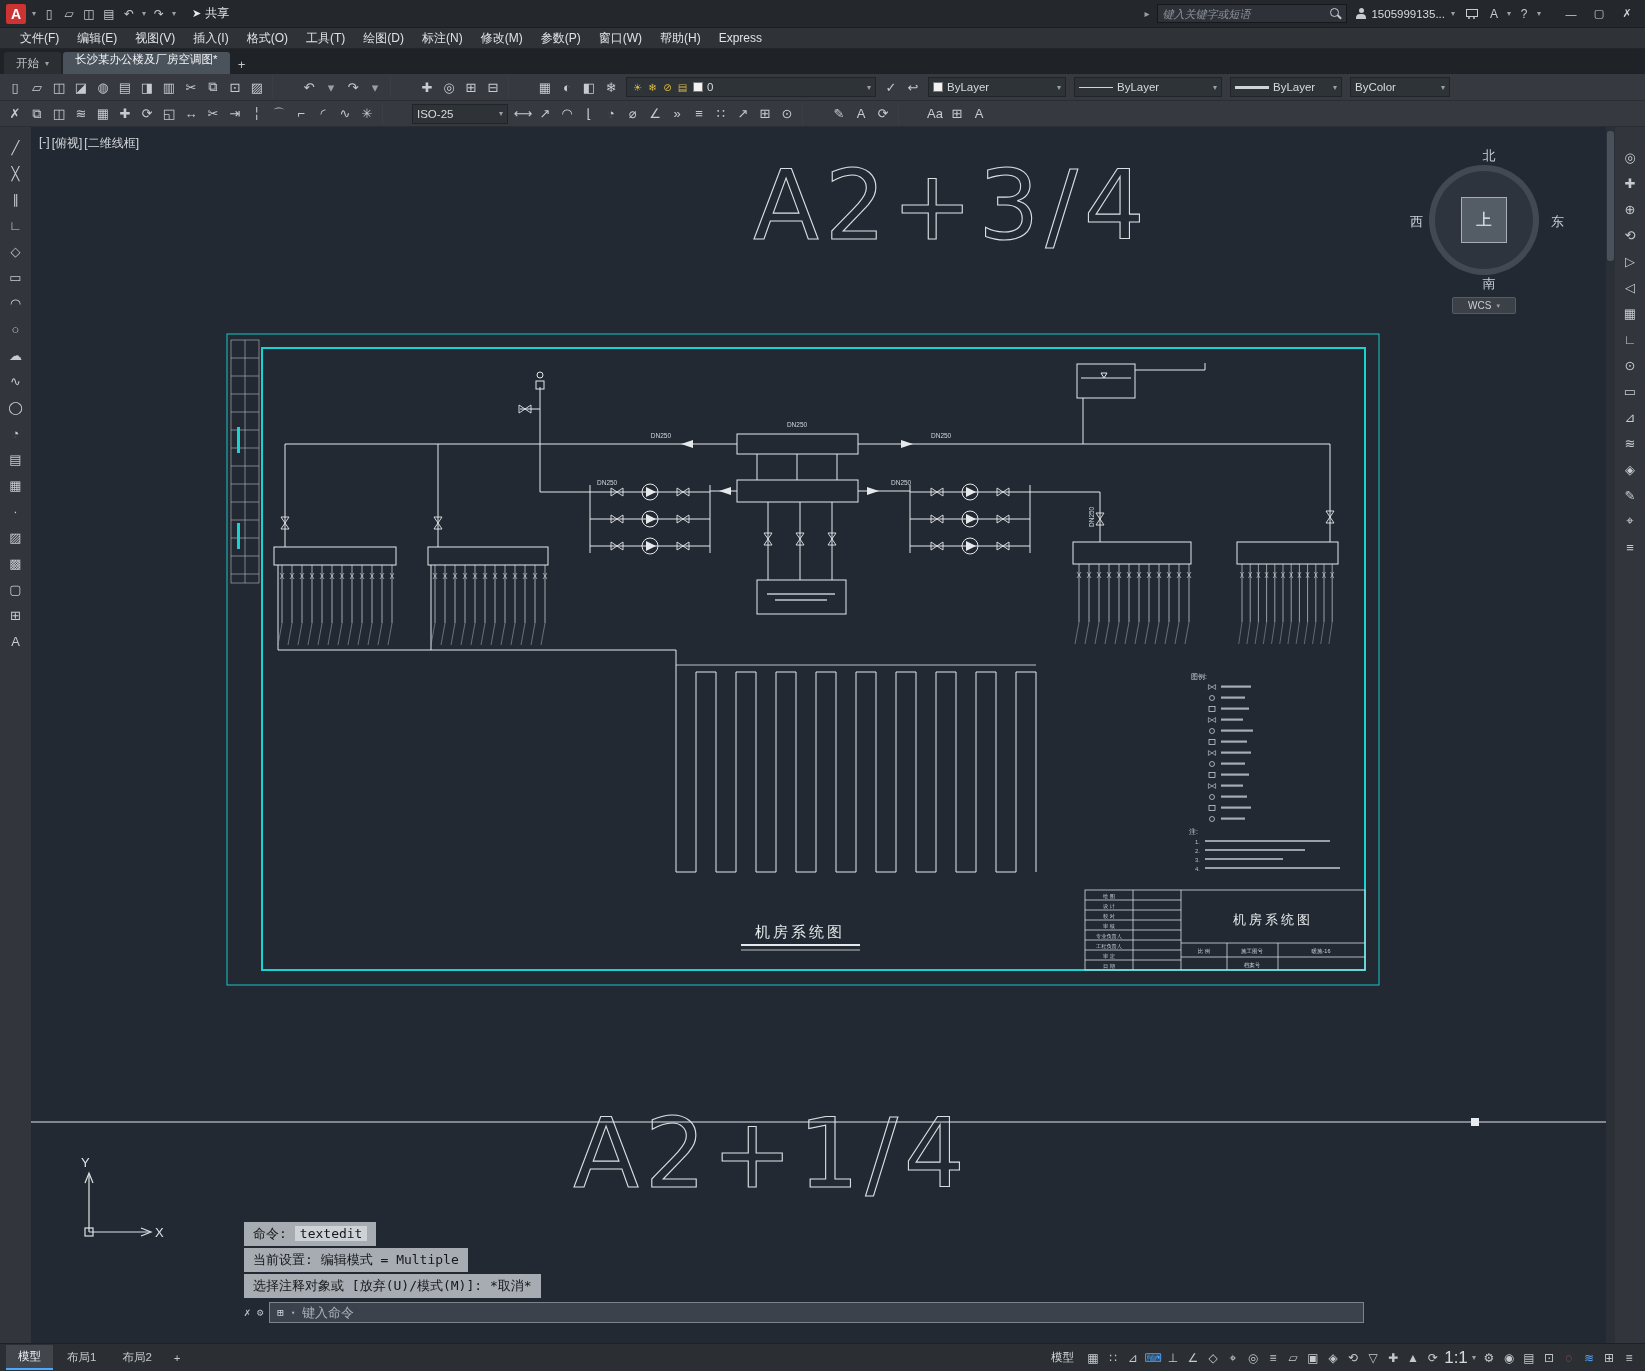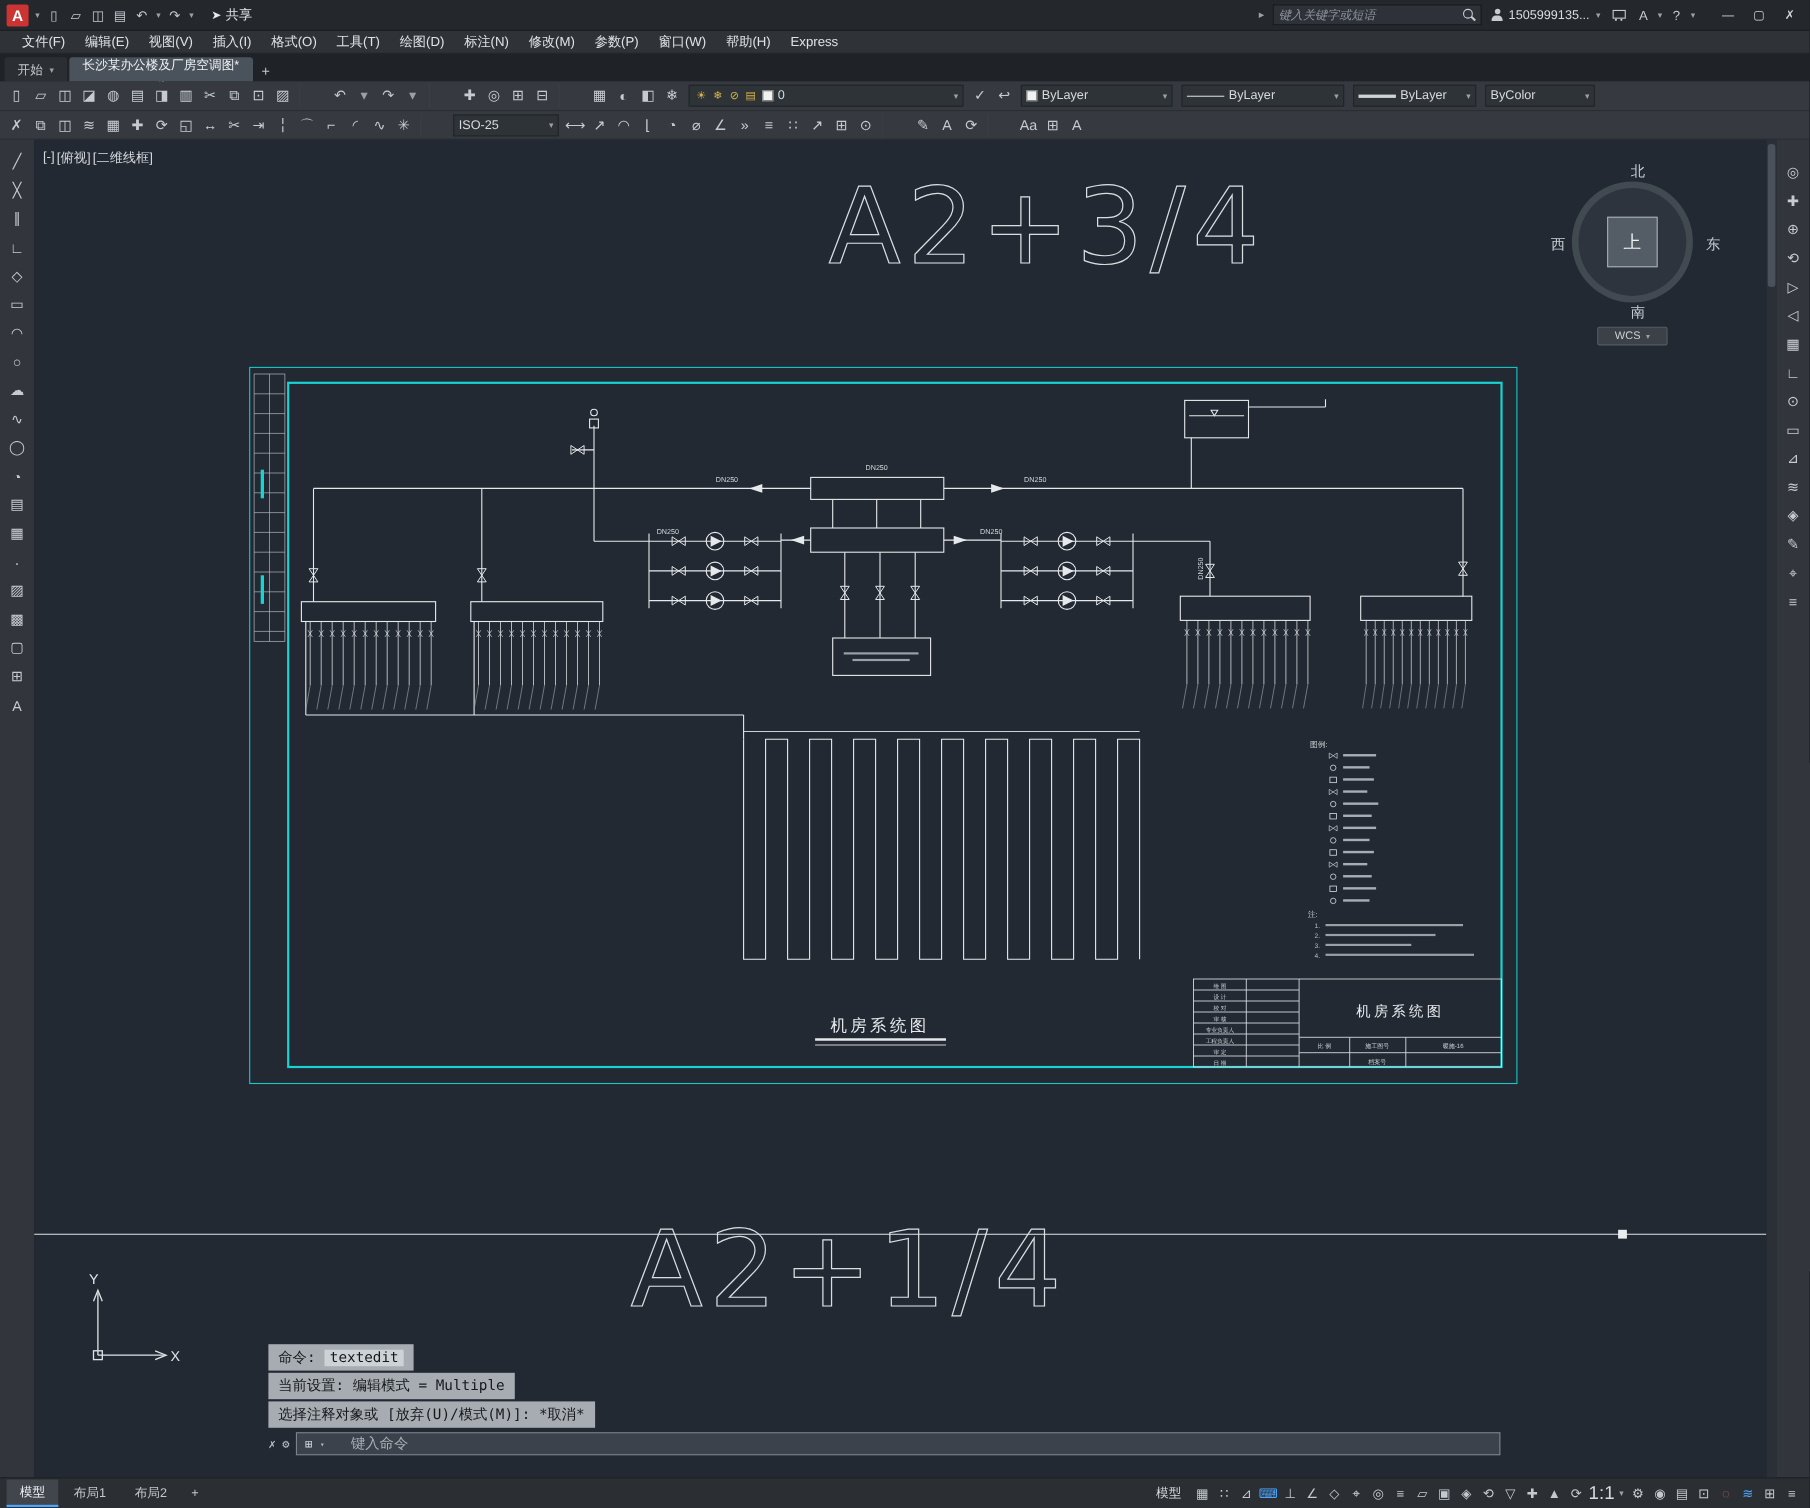--- a/index.html
+++ b/index.html
@@ -117,21 +117,21 @@
   .cmd-chip { display:table; background:rgba(178,183,188,0.92); color:#16181b; font-size:13px;
               padding:3px 9px; margin-bottom:2px; }
   .cmd-chip .cmd-val { background:rgba(210,214,218,0.9); padding:0 5px; margin-left:8px; }
   .cmd-row { display:flex; align-items:center; gap:6px; margin-top:4px; }
   .cmd-grip { color:#b9bfc5; font-size:11px; }
   .cmd-bar { flex:1; height:21px; display:flex; align-items:center; gap:7px; padding:0 7px;
              background:rgba(120,127,136,0.30); border:1px solid rgba(205,211,216,0.45); }
   .cmd-bar .micon { color:#ced3d7; font-size:11px; }
   .cmd-bar .chev { font-size:7px; color:#aeb4ba; }
   .cmd-bar input { flex:1; background:transparent; border:none; outline:none; color:#14b8a6;
-                   font-size:13px; font-family:inherit;margin-left:17px; }
+                   font-size:13px; font-family:inherit; }
   .cmd-bar input::placeholder { color:#aab0b6; }
 
   
   .statusbar { height:28px; background:#2b2f34; display:flex; align-items:center;
                border-top:1px solid #1d2024; padding:0 6px; }
   .sb-left { display:flex; align-items:center; gap:2px; }
   .ltab { padding:4px 12px; font-size:11.5px; color:#c3c8cd; }
   .ltab.active { background:#41464d; color:#f0f2f4; border-bottom:2px solid #4da6ff; }
   .ltab.add { padding:4px 8px; }
   .sb-right { margin-left:auto; display:flex; align-items:center; gap:1px; }

